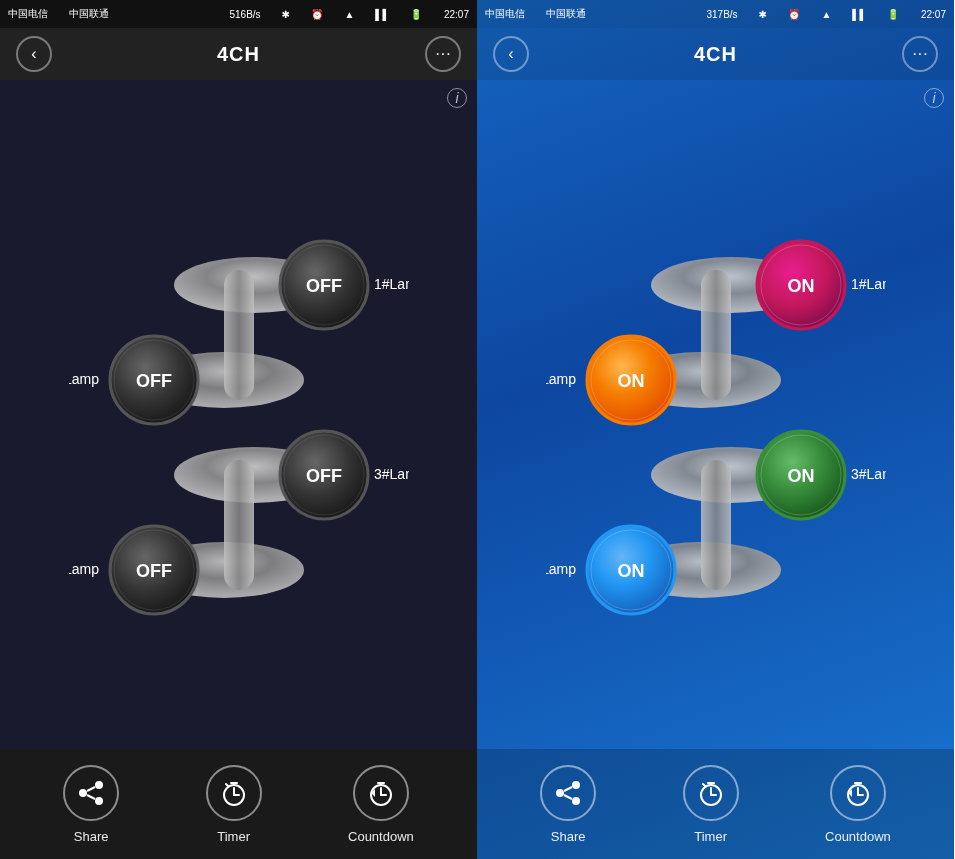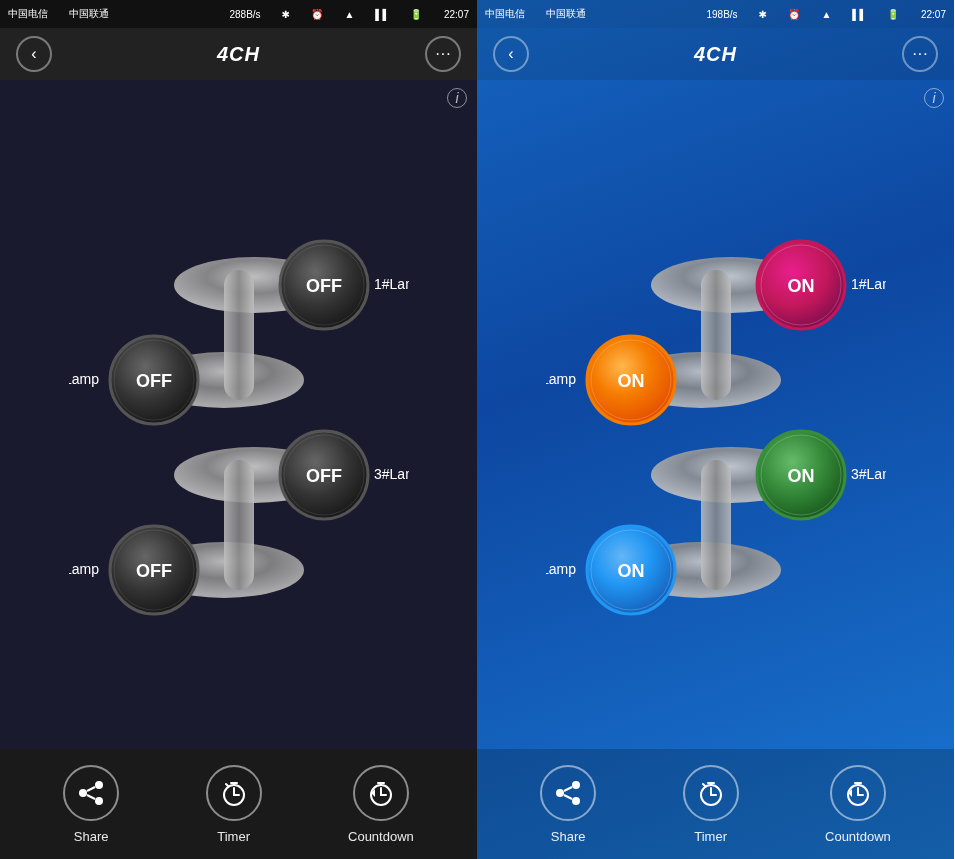--- a/index.html
+++ b/index.html
@@ -75,21 +75,20 @@
       color: white;
       cursor: pointer;
       font-size: 16px;
     }
 
     .top-title {
       font-size: 20px;
       font-weight: bold;
       color: white;
       letter-spacing: 1px;
-      font-style: italic;
     }
 
     .info-btn {
       position: absolute;
       right: 10px;
       top: 88px;
       color: rgba(255,255,255,0.7);
       font-size: 14px;
       font-style: italic;
       border: 1px solid rgba(255,255,255,0.5);
@@ -165,21 +164,21 @@
 <body>
 
 <div class="phone-panel dark">
 
   <div class="status-bar">
     <div class="status-left">
       <span>中国电信</span>
       <span>中国联通</span>
     </div>
     <div class="status-right">
-      <span>288B/s</span>
+      <span>516B/s</span>
       <span>✱</span>
       <span>⏰</span>
       <span>▲</span>
       <span>▌▌</span>
       <span>🔋</span>
       <span>22:07</span>
     </div>
   </div>
 
   <div class="top-bar">
@@ -301,21 +300,21 @@
 </div>
 
 <div class="phone-panel blue">
 
   <div class="status-bar">
     <div class="status-left">
       <span>中国电信</span>
       <span>中国联通</span>
     </div>
     <div class="status-right">
-      <span>198B/s</span>
+      <span>317B/s</span>
       <span>✱</span>
       <span>⏰</span>
       <span>▲</span>
       <span>▌▌</span>
       <span>🔋</span>
       <span>22:07</span>
     </div>
   </div>
 
   <div class="top-bar">

